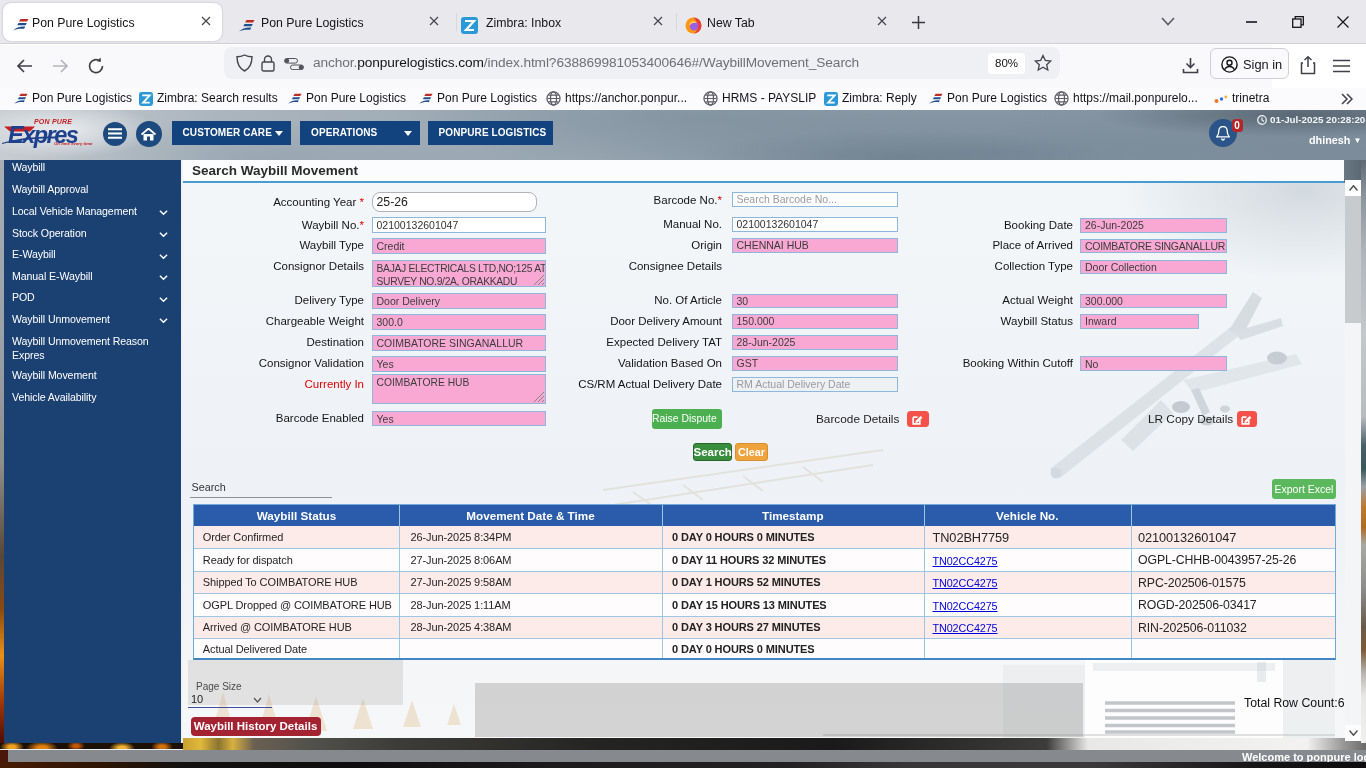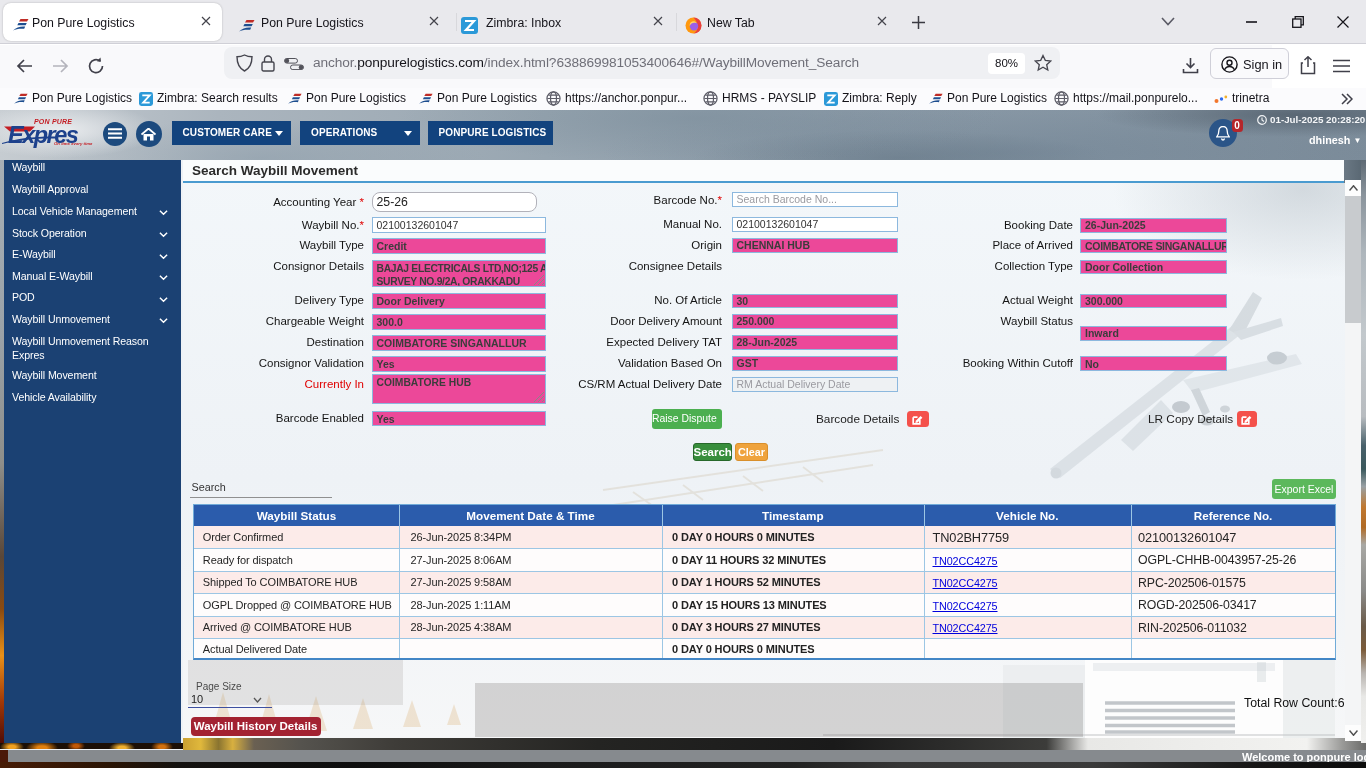--- a/index.html
+++ b/index.html
@@ -31,21 +31,21 @@
    linear-gradient(90deg, #c6ccd1 0%, #abb5be 16%, #98a6b1 40%, #8c9ba8 62%, #8494a2 82%, #7c8c9a 100%);
 }
 .navbtn { position:absolute; top:11px; height:24px; background:#12437e; color:#fff; font-size:10px; font-weight:bold; letter-spacing:.1px; line-height:24px; padding-left:11px; white-space:nowrap; }
 .circ { position:absolute; border-radius:50%; background:#1c4a7e; }
 #sidebar { position:absolute; left:4px; top:50px; width:177px; height:583px; background:#1b4173; }
 .mi { position:absolute; left:8px; color:#fff; font-size:10.6px; letter-spacing:-.1px; white-space:nowrap; }
 .chev { position:absolute; left:155px; width:9px; height:9px; }
 #panel { position:absolute; left:183px; top:50px; width:1162px; height:577.5px; background:#f1f5f8; overflow:hidden; }
 .lbl { position:absolute; font-size:11.5px; color:#141414; white-space:nowrap; text-align:right; }
 .inp { position:absolute; font-size:10.5px; color:#333; background:#fff; border:1px solid #8cb8de; padding:0 0 0 4px; white-space:nowrap; overflow:hidden; }
-.dis { background:#ec4899; color:#3c3c3c;font-weight:bold; }
+.dis { background:#f9a8d4; color:#3c3c3c; }
 .star { color:#e00000; }
 #wtable { position:absolute; left:10px; top:344px; width:1143px; height:156px; border:1px solid #71abd8; border-bottom:2.5px solid #4386c6; }
 .trow { position:absolute; left:0; width:100%; border-top:1px solid #9cc6e4; }
 .hcell { position:absolute; top:0; height:21px; color:#fff; font-size:11.7px; font-weight:bold; text-align:center; line-height:21px; }
 .tcell { position:absolute; font-size:11px; letter-spacing:-.1px; color:#252525; white-space:nowrap; }
 .vsep { position:absolute; top:0; width:1px; height:100%; background:#9cc6e4; }
 .tlink { color:#0000dd; text-decoration:underline; font-size:10.8px; }
 #bgart { position:absolute; left:0; top:0; width:1162px; height:578px; }
 </style>
 </head>
@@ -397,21 +397,21 @@
       <div class="lbl" style="left:360px;top:134.1px;width:179px">No. Of Article</div>
       <div class="lbl" style="left:360px;top:154.9px;width:179px">Door Delivery Amount</div>
       <div class="lbl" style="left:360px;top:175.8px;width:179px">Expected Delivery TAT</div>
       <div class="lbl" style="left:360px;top:196.7px;width:179px">Validation Based On</div>
       <div class="lbl" style="left:360px;top:217.5px;width:179px">CS/RM Actual Delivery Date</div>
 
       <div class="inp" style="left:548.5px;top:32.3px;width:166px;height:14.5px;line-height:13.5px;color:#9a9aa0">Search Barcode No...</div>
       <div class="inp" style="left:548.5px;top:57.2px;width:166px;height:14.5px;line-height:13.5px">02100132601047</div>
       <div class="inp dis" style="left:548.5px;top:78px;width:166px;height:14.5px;line-height:13.5px">CHENNAI HUB</div>
       <div class="inp dis" style="left:548.5px;top:133.5px;width:166px;height:14.5px;line-height:13.5px">30</div>
-      <div class="inp dis" style="left:548.5px;top:154.3px;width:166px;height:14.5px;line-height:13.5px">250.000</div>
+      <div class="inp dis" style="left:548.5px;top:154.3px;width:166px;height:14.5px;line-height:13.5px">150.000</div>
       <div class="inp dis" style="left:548.5px;top:175px;width:166px;height:14.5px;line-height:13.5px">28-Jun-2025</div>
       <div class="inp dis" style="left:548.5px;top:196px;width:166px;height:14.5px;line-height:13.5px">GST</div>
       <div class="inp" style="left:548.5px;top:217px;width:166px;height:14.5px;line-height:13.5px;background:#eef1f3;color:#9a9aa0">RM Actual Delivery Date</div>
       <div class="abs" style="left:469px;top:249px;width:70px;height:19.5px;background:#4caf50;border-radius:3px;color:#fff;font-size:10.4px;text-align:left;line-height:19.5px;white-space:nowrap">Raise Dispute</div>
       <div class="abs" style="left:633px;top:252px;font-size:11.8px;color:#1c1c1c">Barcode Details</div>
       <div class="abs" style="left:724px;top:250.8px;width:21.5px;height:16.5px;background:#f4514b;border-radius:3.5px">
           <svg class="abs" style="left:5px;top:3px" width="11" height="11" viewBox="0 0 11 11">
             <path d="M1.2 3.2 H5.5 M1.2 3.2 V9.8 H7.8 V6" stroke="#fff" stroke-width="1.7" fill="none"></path>
             <path d="M3.8 6.8 L8.6 2 L10.4 3.8 L5.6 8.6 L3.4 9 Z" fill="#fff"></path>
           </svg>
@@ -423,41 +423,40 @@
       <div class="lbl" style="left:705px;top:79px;width:185px">Place of Arrived</div>
       <div class="lbl" style="left:705px;top:99.8px;width:185px">Collection Type</div>
       <div class="lbl" style="left:705px;top:134px;width:185px">Actual Weight</div>
       <div class="lbl" style="left:705px;top:155.2px;width:185px">Waybill Status</div>
       <div class="lbl" style="left:705px;top:196.5px;width:185px">Booking Within Cutoff</div>
 
       <div class="inp dis" style="left:897px;top:58px;width:147px;height:14.5px;line-height:13.5px">26-Jun-2025</div>
       <div class="inp dis" style="left:897px;top:78.5px;width:147px;height:14.5px;line-height:13.5px;letter-spacing:-.3px">COIMBATORE SINGANALLUR</div>
       <div class="inp dis" style="left:897px;top:99.5px;width:147px;height:14.5px;line-height:13.5px">Door Collection</div>
       <div class="inp dis" style="left:897px;top:133.5px;width:147px;height:14.5px;line-height:13.5px">300.000</div>
-      <div class="inp dis" style="left:897px;top:166px;width:147px;height:14.5px;line-height:13.5px">Inward</div>
+      <div class="inp dis" style="left:897px;top:154px;width:119px;height:14.5px;line-height:13.5px">Inward</div>
       <div class="inp dis" style="left:897px;top:195.5px;width:147px;height:15px;line-height:14px">No</div>
       <div class="abs" style="left:965px;top:252px;font-size:11.8px;color:#1c1c1c">LR Copy Details</div>
       <div class="abs" style="left:1054px;top:251px;width:19.5px;height:15.5px;background:#f4514b;border-radius:3.5px">
           <svg class="abs" style="left:4px;top:2.5px" width="11" height="11" viewBox="0 0 11 11">
             <path d="M1.2 3.2 H5.5 M1.2 3.2 V9.8 H7.8 V6" stroke="#fff" stroke-width="1.7" fill="none"></path>
             <path d="M3.8 6.8 L8.6 2 L10.4 3.8 L5.6 8.6 L3.4 9 Z" fill="#fff"></path>
           </svg>
         </div>
 
       <div class="abs" style="left:8.5px;top:320.5px;font-size:10.8px;color:#333">Search</div>
       <div class="abs" style="left:7px;top:337px;width:142px;height:1px;background:#909090"></div>
       <div class="abs" style="left:1089px;top:318.5px;width:64px;height:20px;background:#5cb85c;border-radius:3px;color:#fff;font-size:10.5px;text-align:center;line-height:20px">Export Excel</div>
 
       <div id="wtable">
         <div class="abs" style="left:0;top:0;width:100%;height:21px;background:#2b5cac"></div>
         <div class="hcell" style="left:0;width:205px">Waybill Status</div>
         <div class="hcell" style="left:205px;width:263px">Movement Date &amp; Time</div>
         <div class="hcell" style="left:468px;width:261.6px">Timestamp</div>
         <div class="hcell" style="left:729.6px;width:207.4px">Vehicle No.</div>
-        <div class="hcell" style="left:937px;width:204px">Reference No.</div>
         <div class="trow" style="top:21px;height:22.4px;background:#fcebe9;border-top:none"></div>
         <div class="trow" style="top:43.4px;height:22.5px;background:#fefcfc"></div>
         <div class="trow" style="top:65.9px;height:22.5px;background:#fcebe9"></div>
         <div class="trow" style="top:88.4px;height:22.5px;background:#fefcfc"></div>
         <div class="trow" style="top:110.9px;height:22.5px;background:#fcebe9"></div>
         <div class="trow" style="top:133.4px;height:20.1px;background:#fefcfc"></div>
         <div class="vsep" style="left:205px"></div>
         <div class="vsep" style="left:468px"></div>
         <div class="vsep" style="left:729.6px"></div>
         <div class="vsep" style="left:937px"></div>

